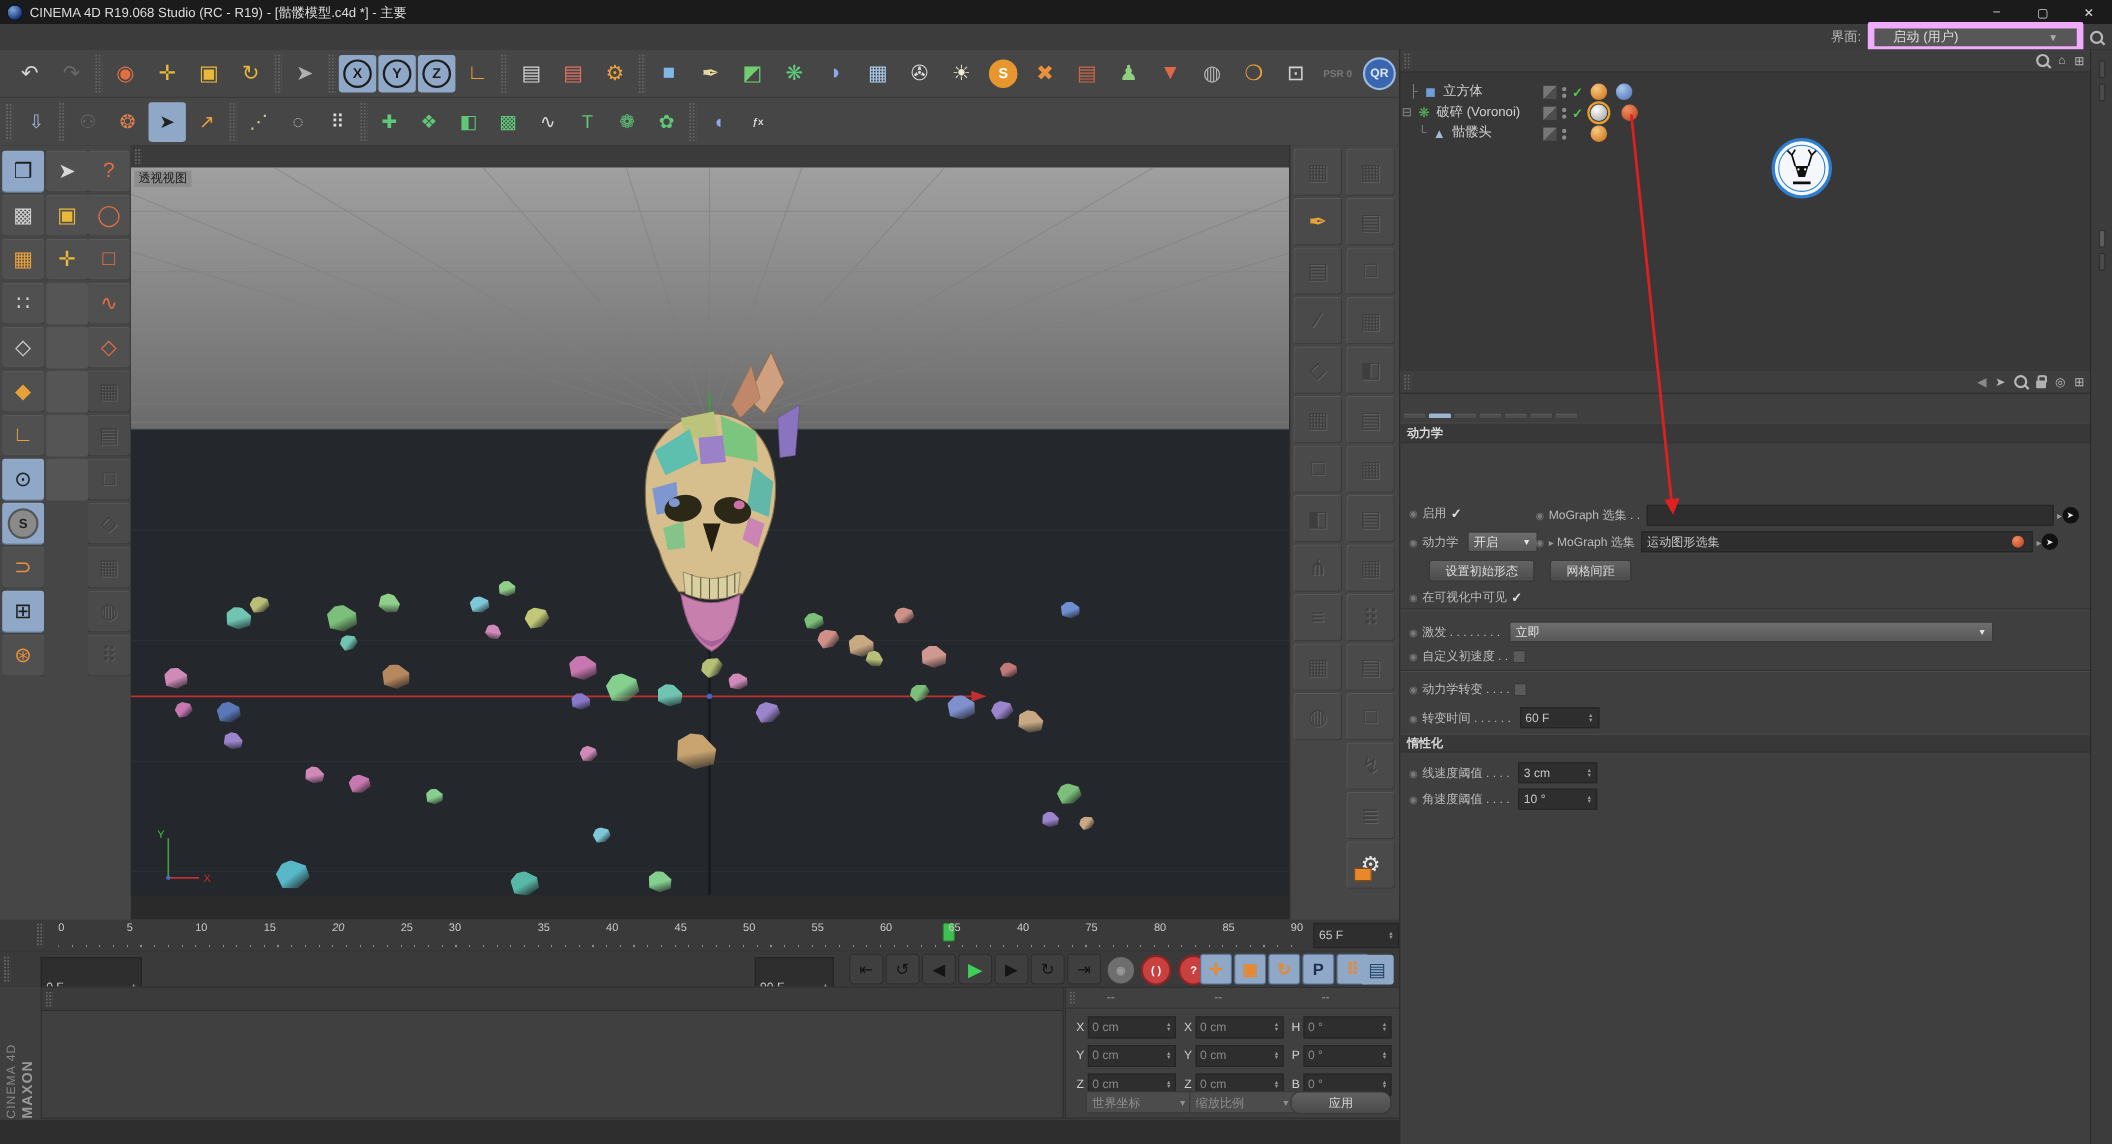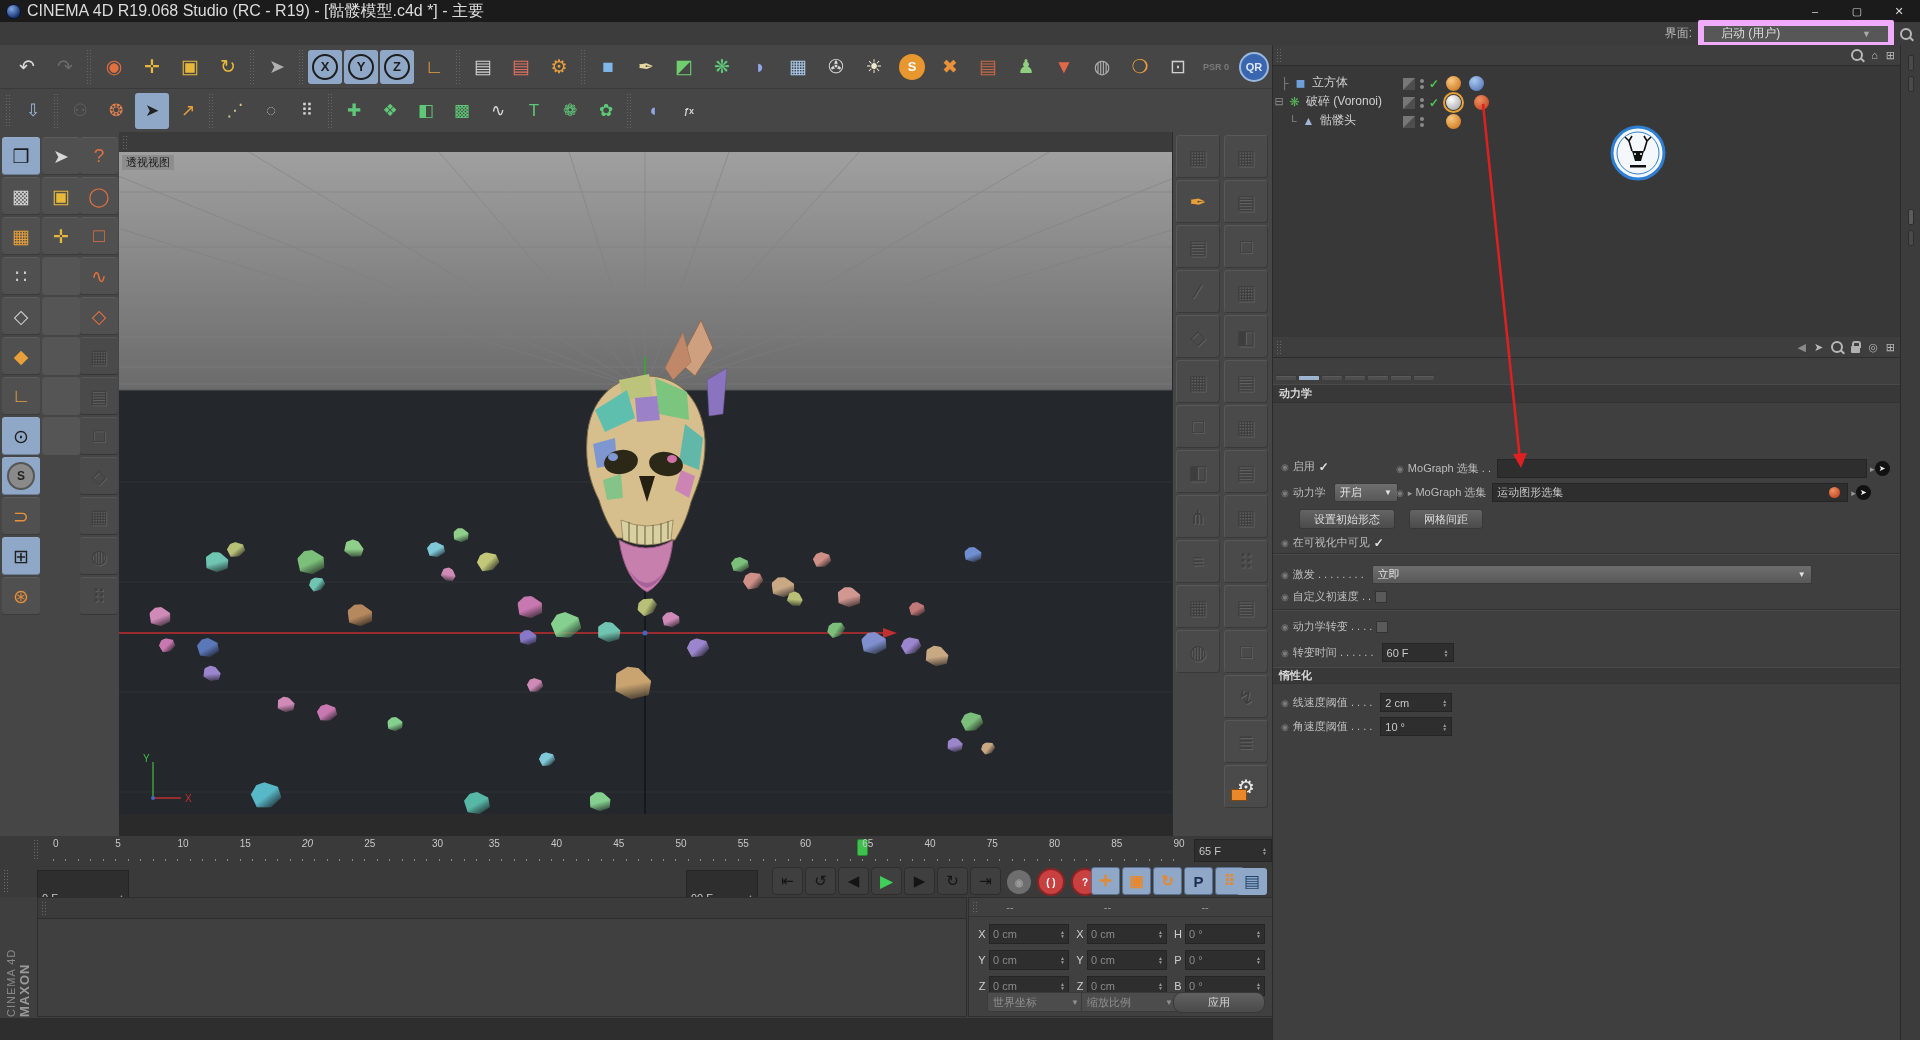--- a/index.html
+++ b/index.html
@@ -6,21 +6,21 @@
   body{width:1920px;height:1040px;position:relative;overflow:hidden;background:#474747;
        font-family:"Liberation Sans",sans-serif;font-size:12px;color:#c8c8c8}
   .abs{position:absolute}
   .flex{display:flex;align-items:center}
   .ctr{display:flex;align-items:center;justify-content:center}
 
   
   #titlebar{left:0;top:0;width:1920px;height:22px;background:#1b1b1b;display:flex;align-items:center}
   #app-icon{width:13px;height:13px;border-radius:50%;margin:0 6px 0 6px;
             background:radial-gradient(circle at 35% 30%,#7fa8e0,#1d3a7a 70%);border:1px solid #0a1630}
-  #title-text{color:#dcdcdc;font-size:16px}
+  #title-text{color:#dcdcdc;font-size:12px}
   .win-btn{width:42px;height:22px;color:#d8d8d8;font-size:11px}
 
   
   #menubar{left:0;top:22px;width:1920px;height:23px;background:#3c3c3c;border-bottom:1px solid #2b2b2b;display:flex;align-items:center}
   .mb-item{padding:0 9px;color:#c8c8c8;font-size:12px;white-space:nowrap}
   #iface{margin-left:auto;display:flex;align-items:center;gap:6px;padding-right:8px}
   #iface-label{color:#b8b8b8}
   #iface-select{width:150px;height:16px;background:#575757;border:6px solid #f0abfc;border-radius:2px;
                 display:flex;align-items:center;justify-content:space-between;padding:0 17px;color:#ddd}
   .icon-mag{width:8px;height:8px;border:2px solid #b8b8b8;border-radius:50%;position:relative;display:inline-block}
@@ -741,21 +741,21 @@
   <span class="handle" style="position:absolute;left:30px;top:3px;height:22px"></span>
   <div id="ruler">
     <div id="ruler-dots"></div>
     <div id="playhead" style="left: 812.25px;"></div>
   <span class="tick" style="left: 8px;">0</span>
       <span class="tick" style="left: 70.25px;">5</span>
       <span class="tick" style="left: 132.5px;">10</span>
       <span class="tick" style="left: 194.75px;">15</span>
       <span class="tick" style="left: 257px; font-style: italic;">20</span>
       <span class="tick" style="left: 319.25px;">25</span>
-      <span class="tick" style="left: 387px;">30</span>
+      <span class="tick" style="left: 363px;">30</span>
       <span class="tick" style="left: 443.75px;">35</span>
       <span class="tick" style="left: 506px;">40</span>
       <span class="tick" style="left: 568.25px;">45</span>
       <span class="tick" style="left: 630.5px;">50</span>
       <span class="tick" style="left: 692.75px;">55</span>
       <span class="tick" style="left: 755px;">60</span>
       <span class="tick" style="left: 817.25px;">65</span>
       <span class="tick" style="left: 879.5px;">40</span>
       <span class="tick" style="left: 941.75px;">75</span>
       <span class="tick" style="left: 1004px;">80</span>
@@ -1140,21 +1140,21 @@
           <span>▲</span>
           <span>▼</span>
         </span>
     </span>
   </div>
   <div class="am-sec abs" style="left:0;top:330px;width:628px;box-sizing:border-box">惰性化</div>
   <div class="am-row" style="left:8px;top:356px">
     <span class="kf">◉</span>
     <span>线速度阈值 . . . .</span>
     <span class="am-field" style="width:62px;margin-left:8px;justify-content:space-between">
-      <span>2 cm</span>
+      <span>3 cm</span>
       <span class="stepper">
           <span>▲</span>
           <span>▼</span>
         </span>
     </span>
   </div>
   <div class="am-row" style="left:8px;top:380px">
     <span class="kf">◉</span>
     <span>角速度阈值 . . . .</span>
     <span class="am-field" style="width:62px;margin-left:8px;justify-content:space-between">

